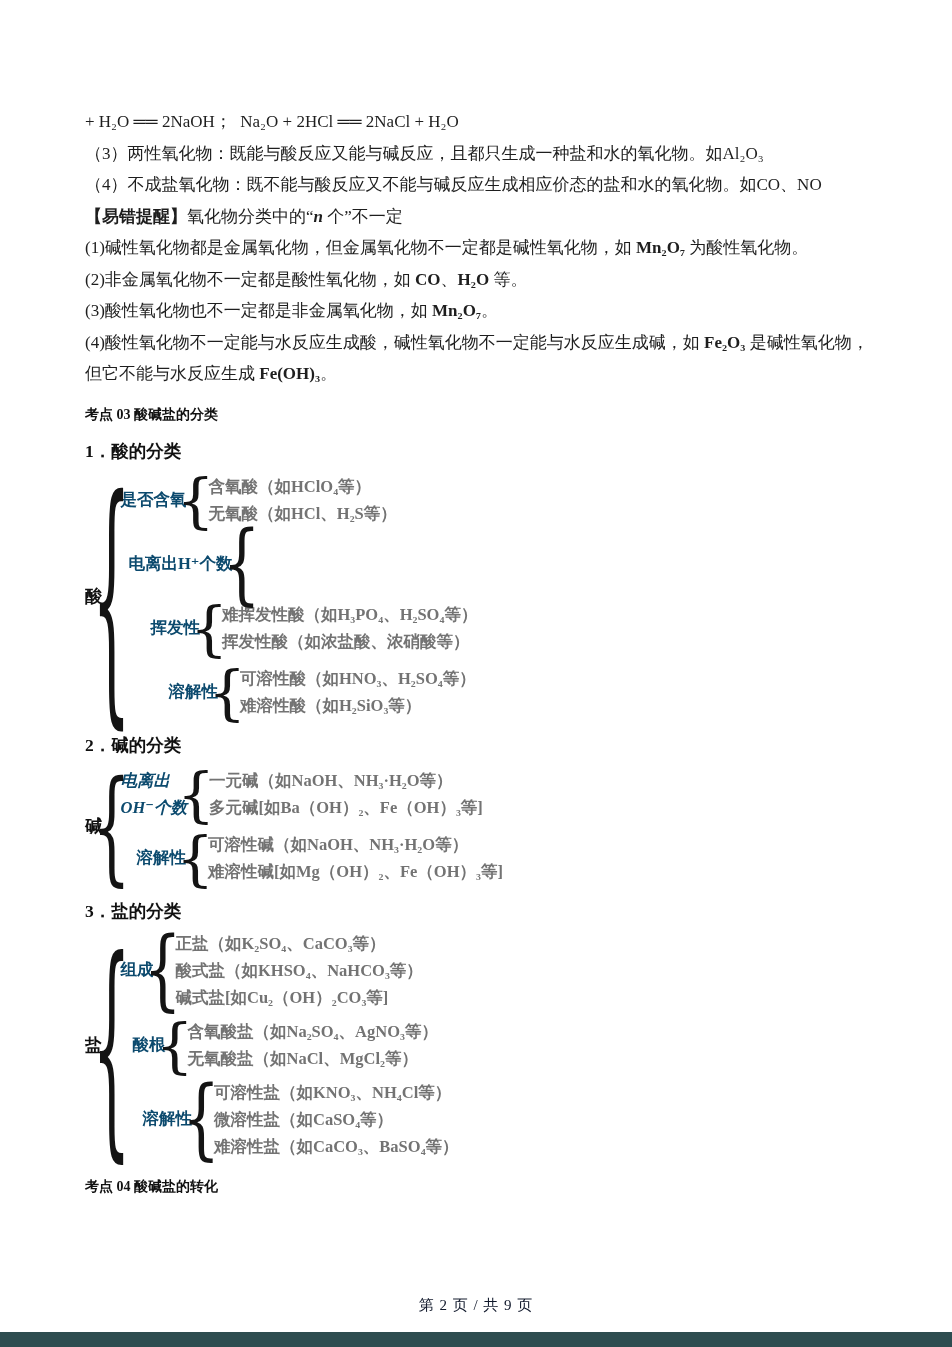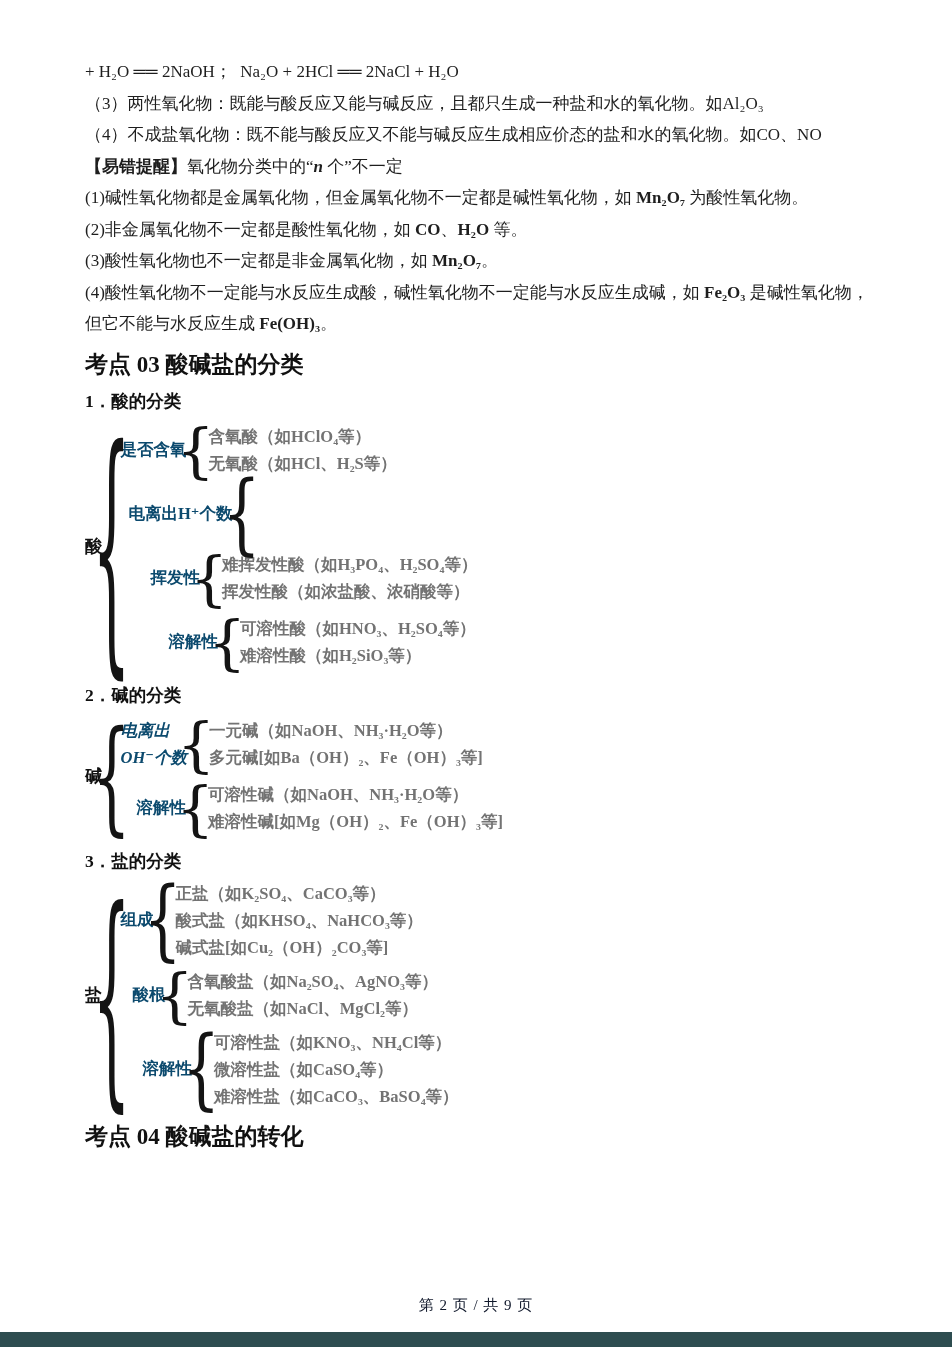--- a/index.html
+++ b/index.html
@@ -1,23 +1,23 @@
 <!DOCTYPE html>
 <html><head>
 <meta charset="utf-8">
 <style>
   html,body{margin:0;padding:0;background:#ffffff;}
   .page{
     position:relative;width:952px;height:1347px;background:#ffffff;overflow:hidden;
     font-family:"Liberation Serif","DejaVu Serif","DejaVu Sans",serif;color:#1e1e1e;
   }
-  .content{position:absolute;top:0;left:85px;width:784px;padding-top:56px;}
+  .content{position:absolute;top:0;left:85px;width:784px;padding-top:106px;}
   .para{margin:0;font-size:17px;line-height:31.5px;white-space:pre-wrap;color:#1e1e1e;}
   .para b{font-weight:700;}
-  h2.kd{margin:10px 0 0 0;font-size:23px;line-height:30px;font-weight:700;color:#111;}
+  h2.kd{margin:10px 0 0 0;font-size:14px;line-height:30px;font-weight:700;color:#111;}
   h3.sub{margin:6px 0 0 0;font-size:17.5px;line-height:30px;font-weight:700;color:#111;}
 
   
   .tree{display:flex;align-items:center;margin:2px 0 6px 0;}
   .root{font-weight:700;font-size:17.5px;color:#111;flex:0 0 auto;}
   .branches{display:flex;flex-direction:column;}
   .branch{display:flex;align-items:center;margin:2px 0;}
   .blabel{font-weight:700;font-size:16.5px;white-space:nowrap;color:#0c4a6e;}
   .blabel.two{display:flex;flex-direction:column;line-height:27px;font-style:italic;}
   .items{display:flex;flex-direction:column;}

